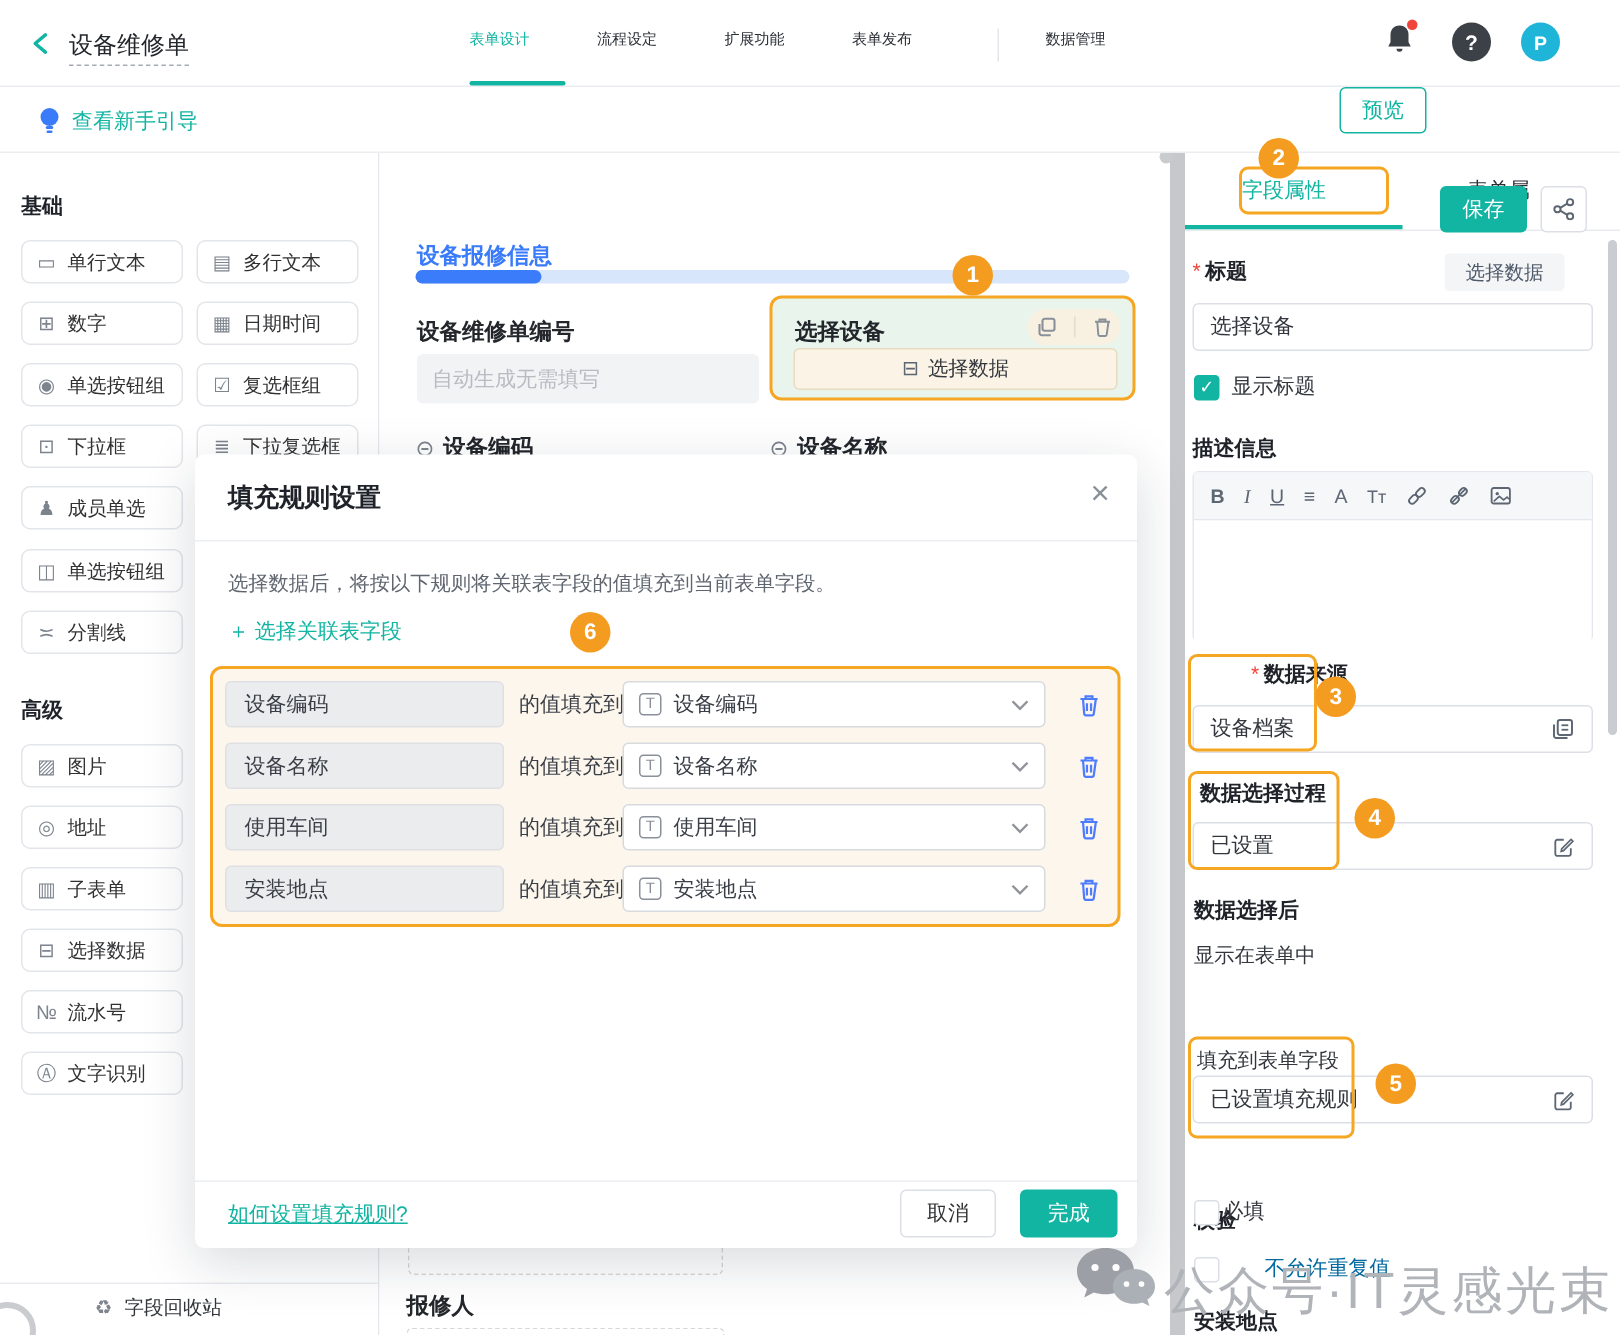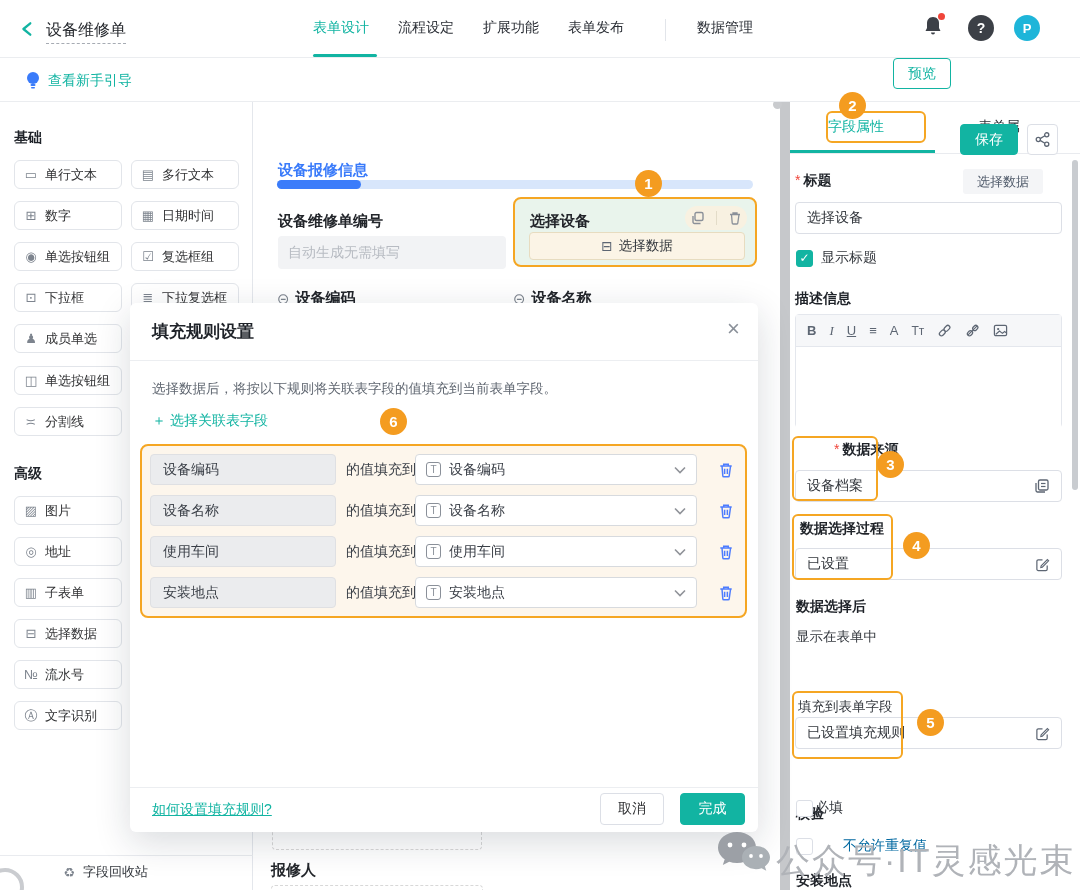--- a/index.html
+++ b/index.html
@@ -11,21 +11,21 @@
   body{width:1080px;height:890px;position:relative;overflow:hidden;background:#fff;
        font-family:"Liberation Sans","DejaVu Sans",sans-serif;color:var(--txt);font-size:14px;}
   .abs{position:absolute;}
   .teal{color:var(--teal);}
   .flex{display:flex;align-items:center;}
   svg{display:block;}
 
   
   .navbar{left:0;top:0;width:1080px;height:58px;background:#fff;border-bottom:1px solid #ebedf0;z-index:30;}
   .nav-title{left:46px;top:20px;font-size:16px;color:var(--dark);border-bottom:1px dashed #a6abb3;padding-bottom:2px;}
-  .nav-tab{top:19px;font-size:14px;color:#2b2f36;cursor:pointer;text-align:center;}
+  .nav-tab{top:19px;font-size:10px;color:#2b2f36;cursor:pointer;text-align:center;}
   .nav-tab.active{color:var(--teal);}
   .tab-underline{left:313px;top:54px;width:64px;height:3px;background:var(--teal);border-radius:2px;}
   .nav-divider{left:665px;top:19px;width:1px;height:22px;background:#e2e5ea;}
   .icon-circle{width:26px;height:26px;border-radius:50%;background:#3c4047;color:#fff;font-size:14px;
                display:flex;align-items:center;justify-content:center;font-weight:700;}
   .avatar{width:26px;height:26px;border-radius:50%;background:#1eb5d9;color:#fff;font-size:13px;font-weight:700;
           display:flex;align-items:center;justify-content:center;}
   .bell-dot{position:absolute;right:-2px;top:-2px;width:7px;height:7px;border-radius:50%;background:#f0453a;}
 
   

